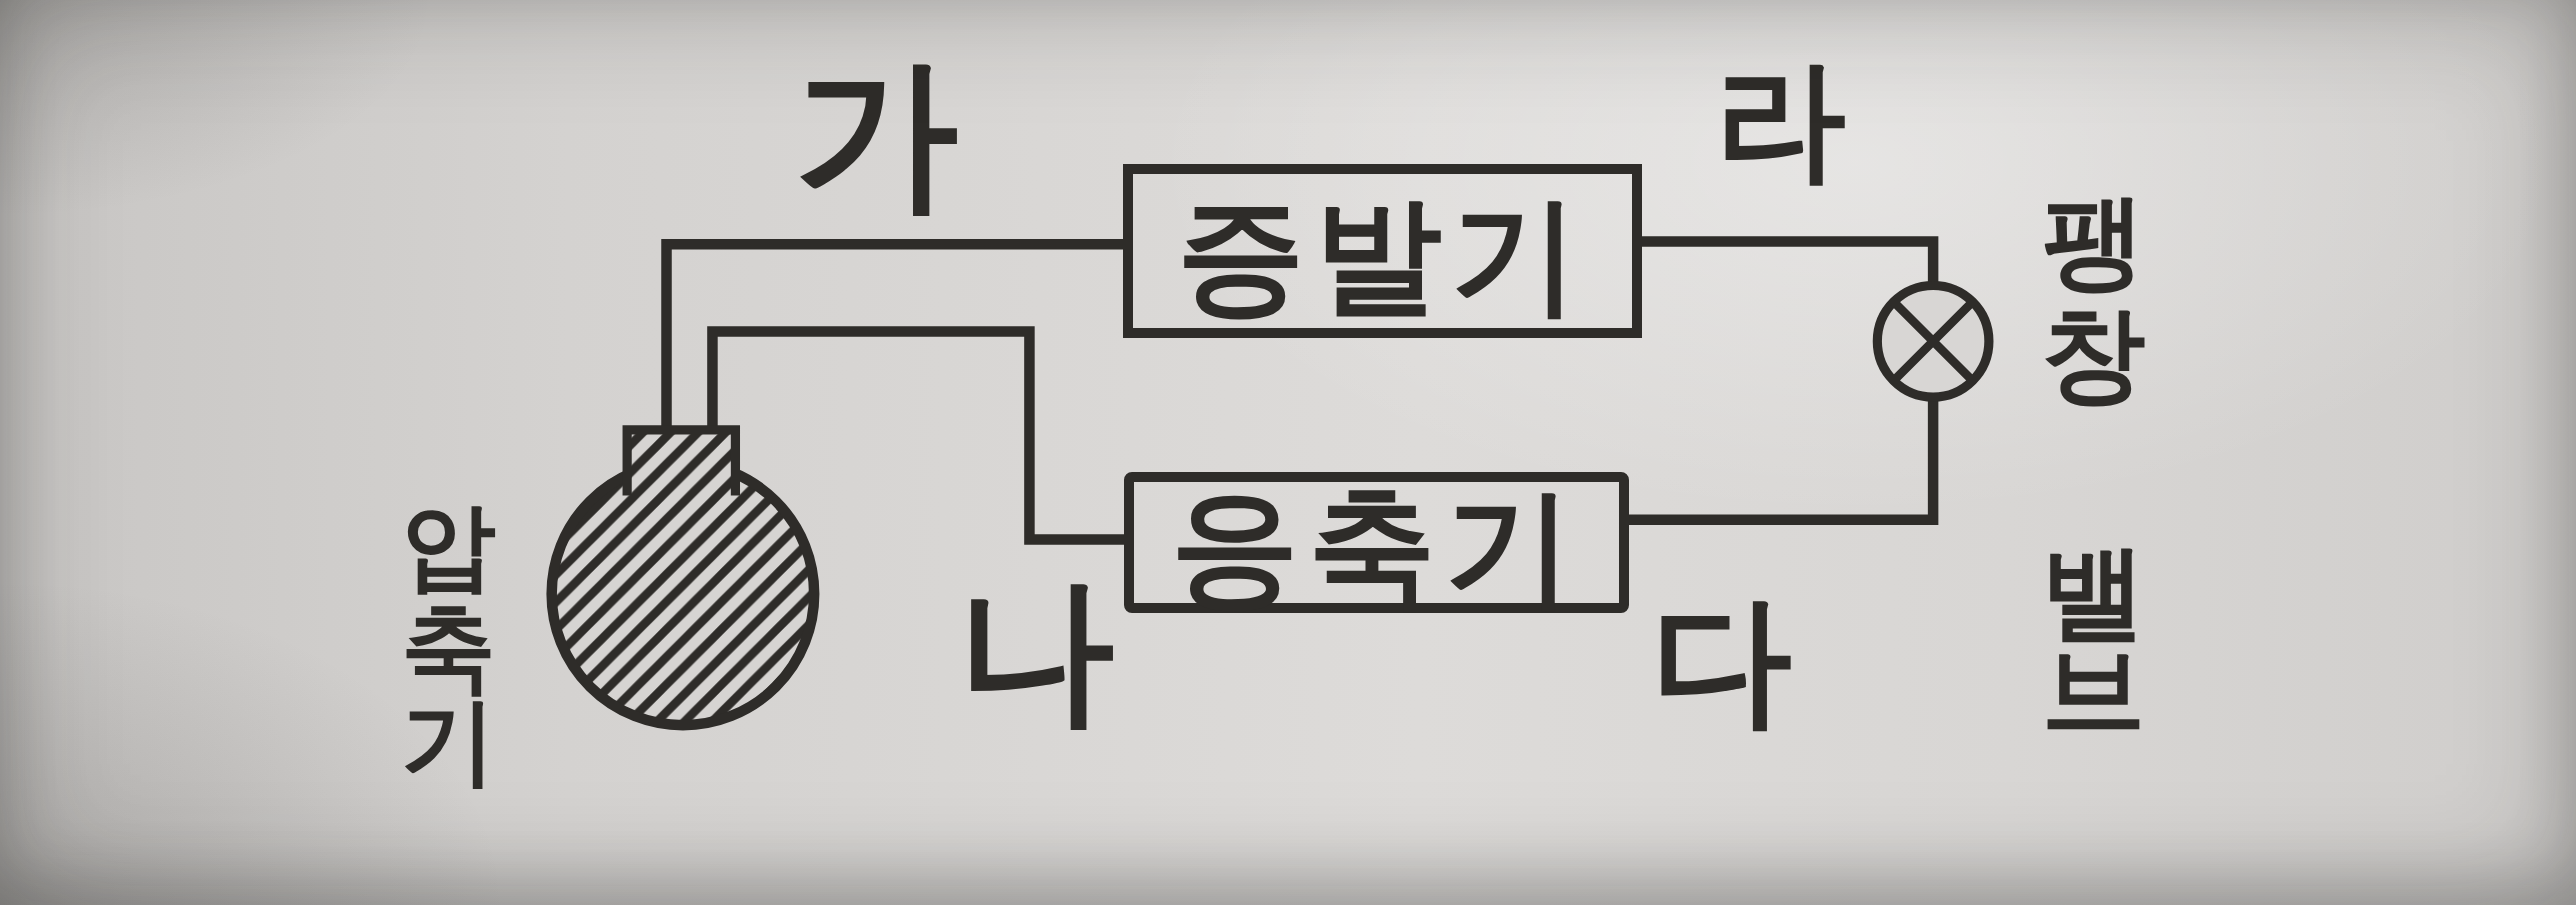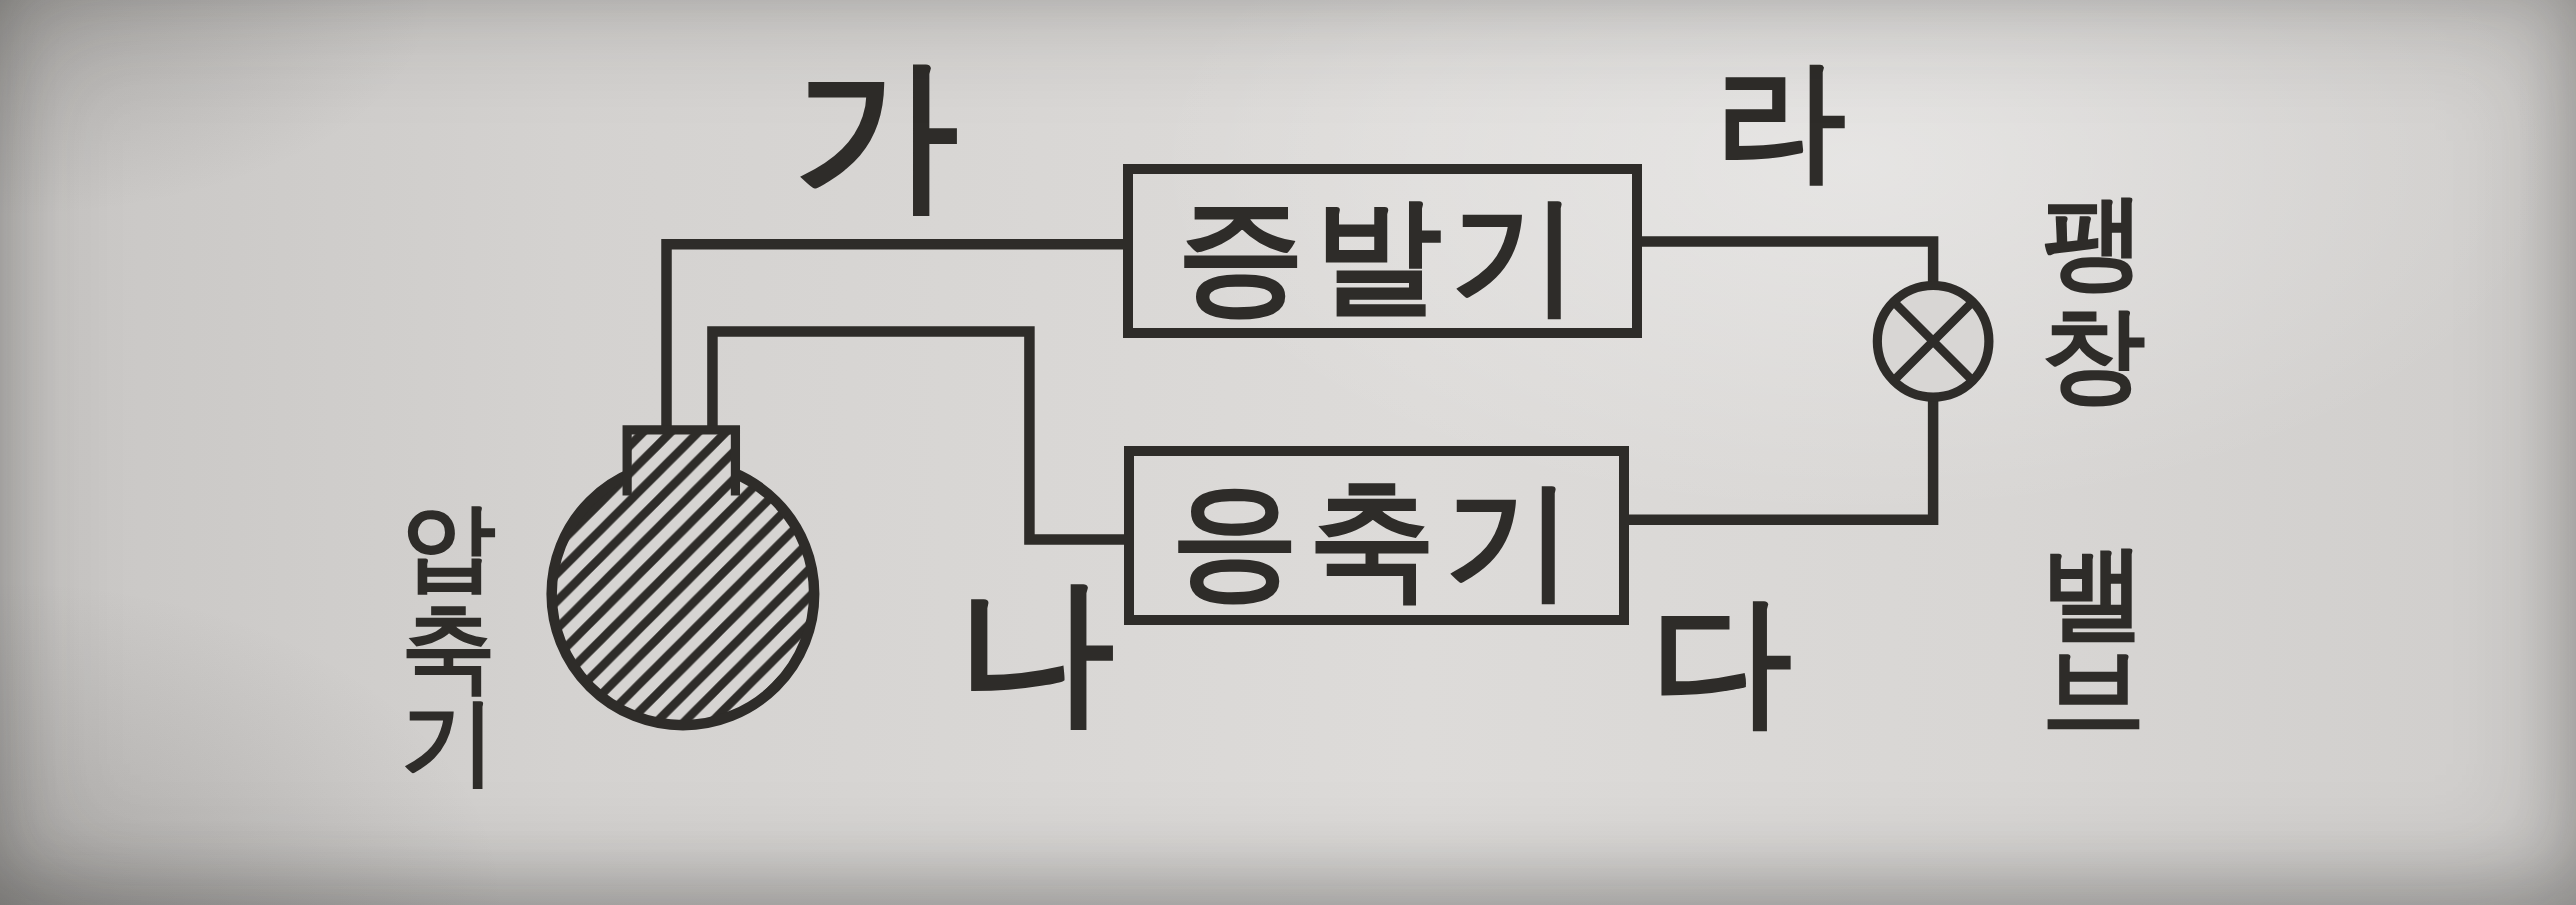--- a/index.html
+++ b/index.html
@@ -29,21 +29,21 @@
     position:absolute;box-sizing:border-box;
     border:10.5px solid var(--ink);
     display:flex;align-items:center;justify-content:center;
     color:var(--ink);
   }
   .comp-box .comp-label{
     font-size:128px;font-weight:700;letter-spacing:9.2px;line-height:1;
     white-space:nowrap;transform:translateY(3.9px);
   }
   .box-evaporator{left:1123px;top:164px;width:519px;height:174px;}
-  .box-condenser{left:1124px;top:446px;width:505px;height:179px;}
+  .box-condenser{left:1124px;top:472px;width:505px;height:141px;border-radius:8px;}
 
   
   .point-label{
     position:absolute;display:flex;align-items:center;justify-content:center;
     color:var(--ink);font-weight:700;line-height:1;
   }
   .label-ga{left:778px;top:39px;width:197px;height:190px;font-size:164px;}
   .label-ra{left:1682px;top:37px;width:197px;height:164px;font-size:131px;}
   .label-na{left:937px;top:561px;width:197px;height:177px;font-size:158px;}
   .label-da{left:1623px;top:578px;width:197px;height:164px;font-size:141px;}

